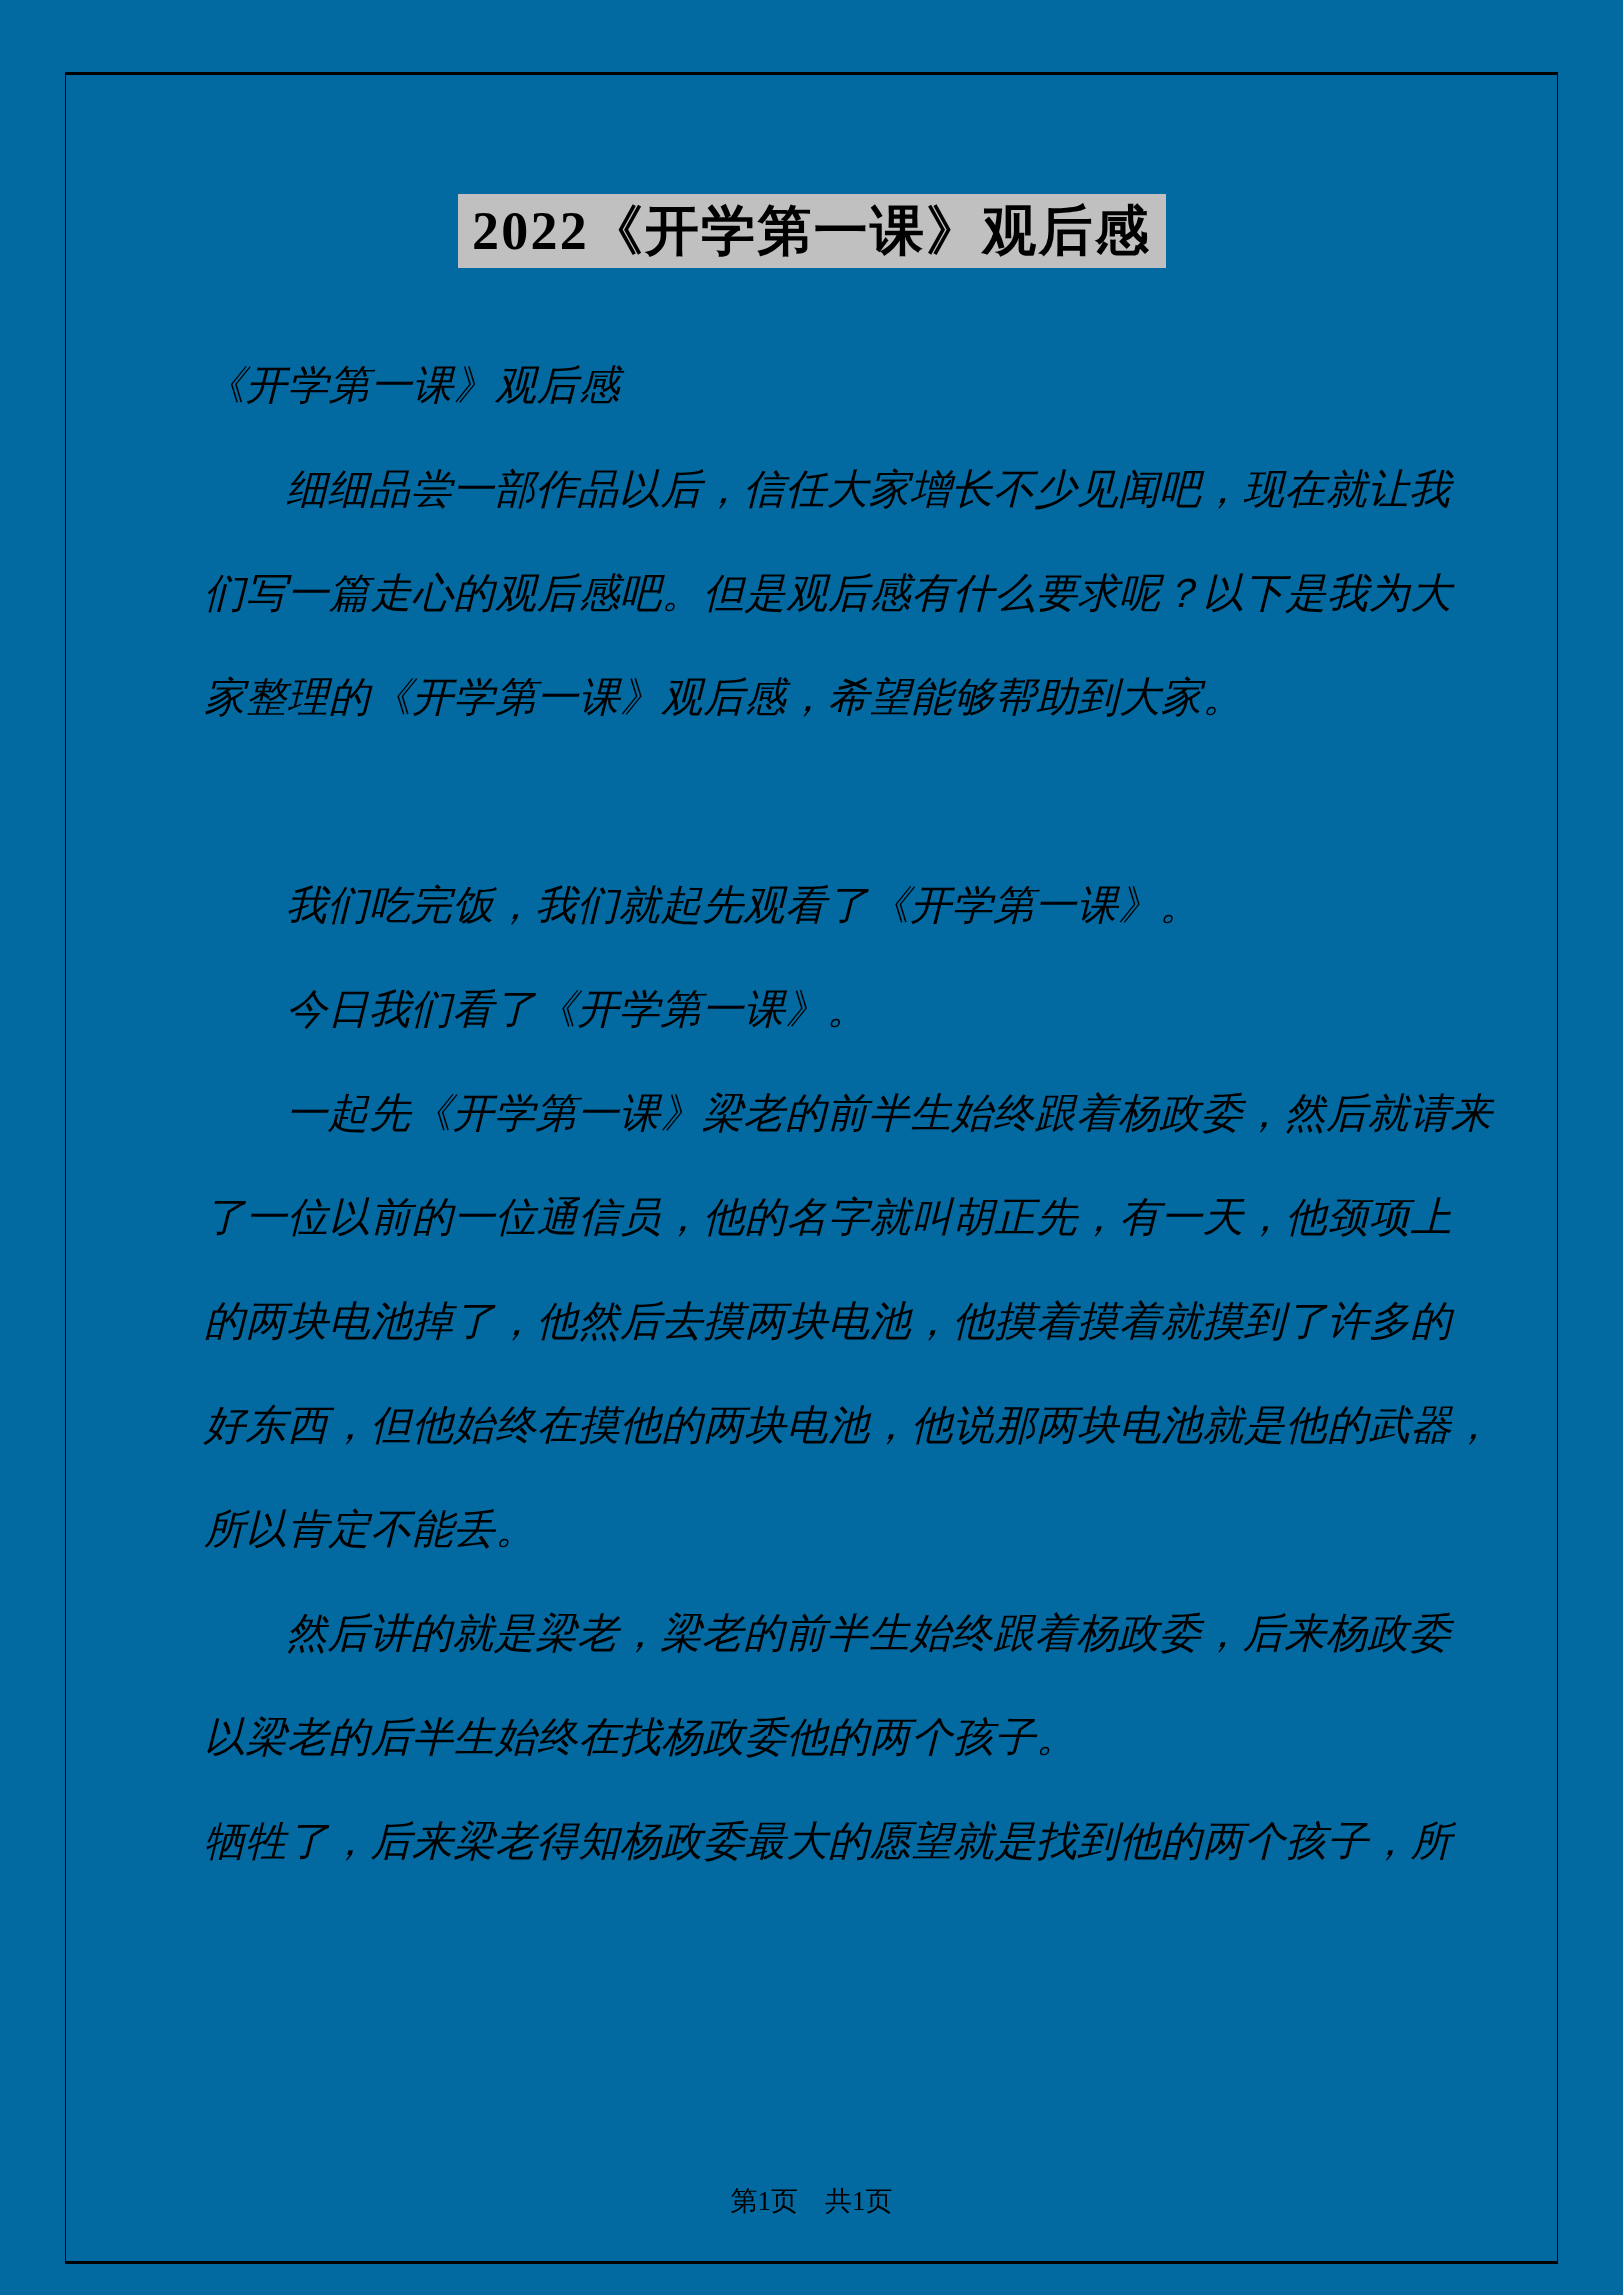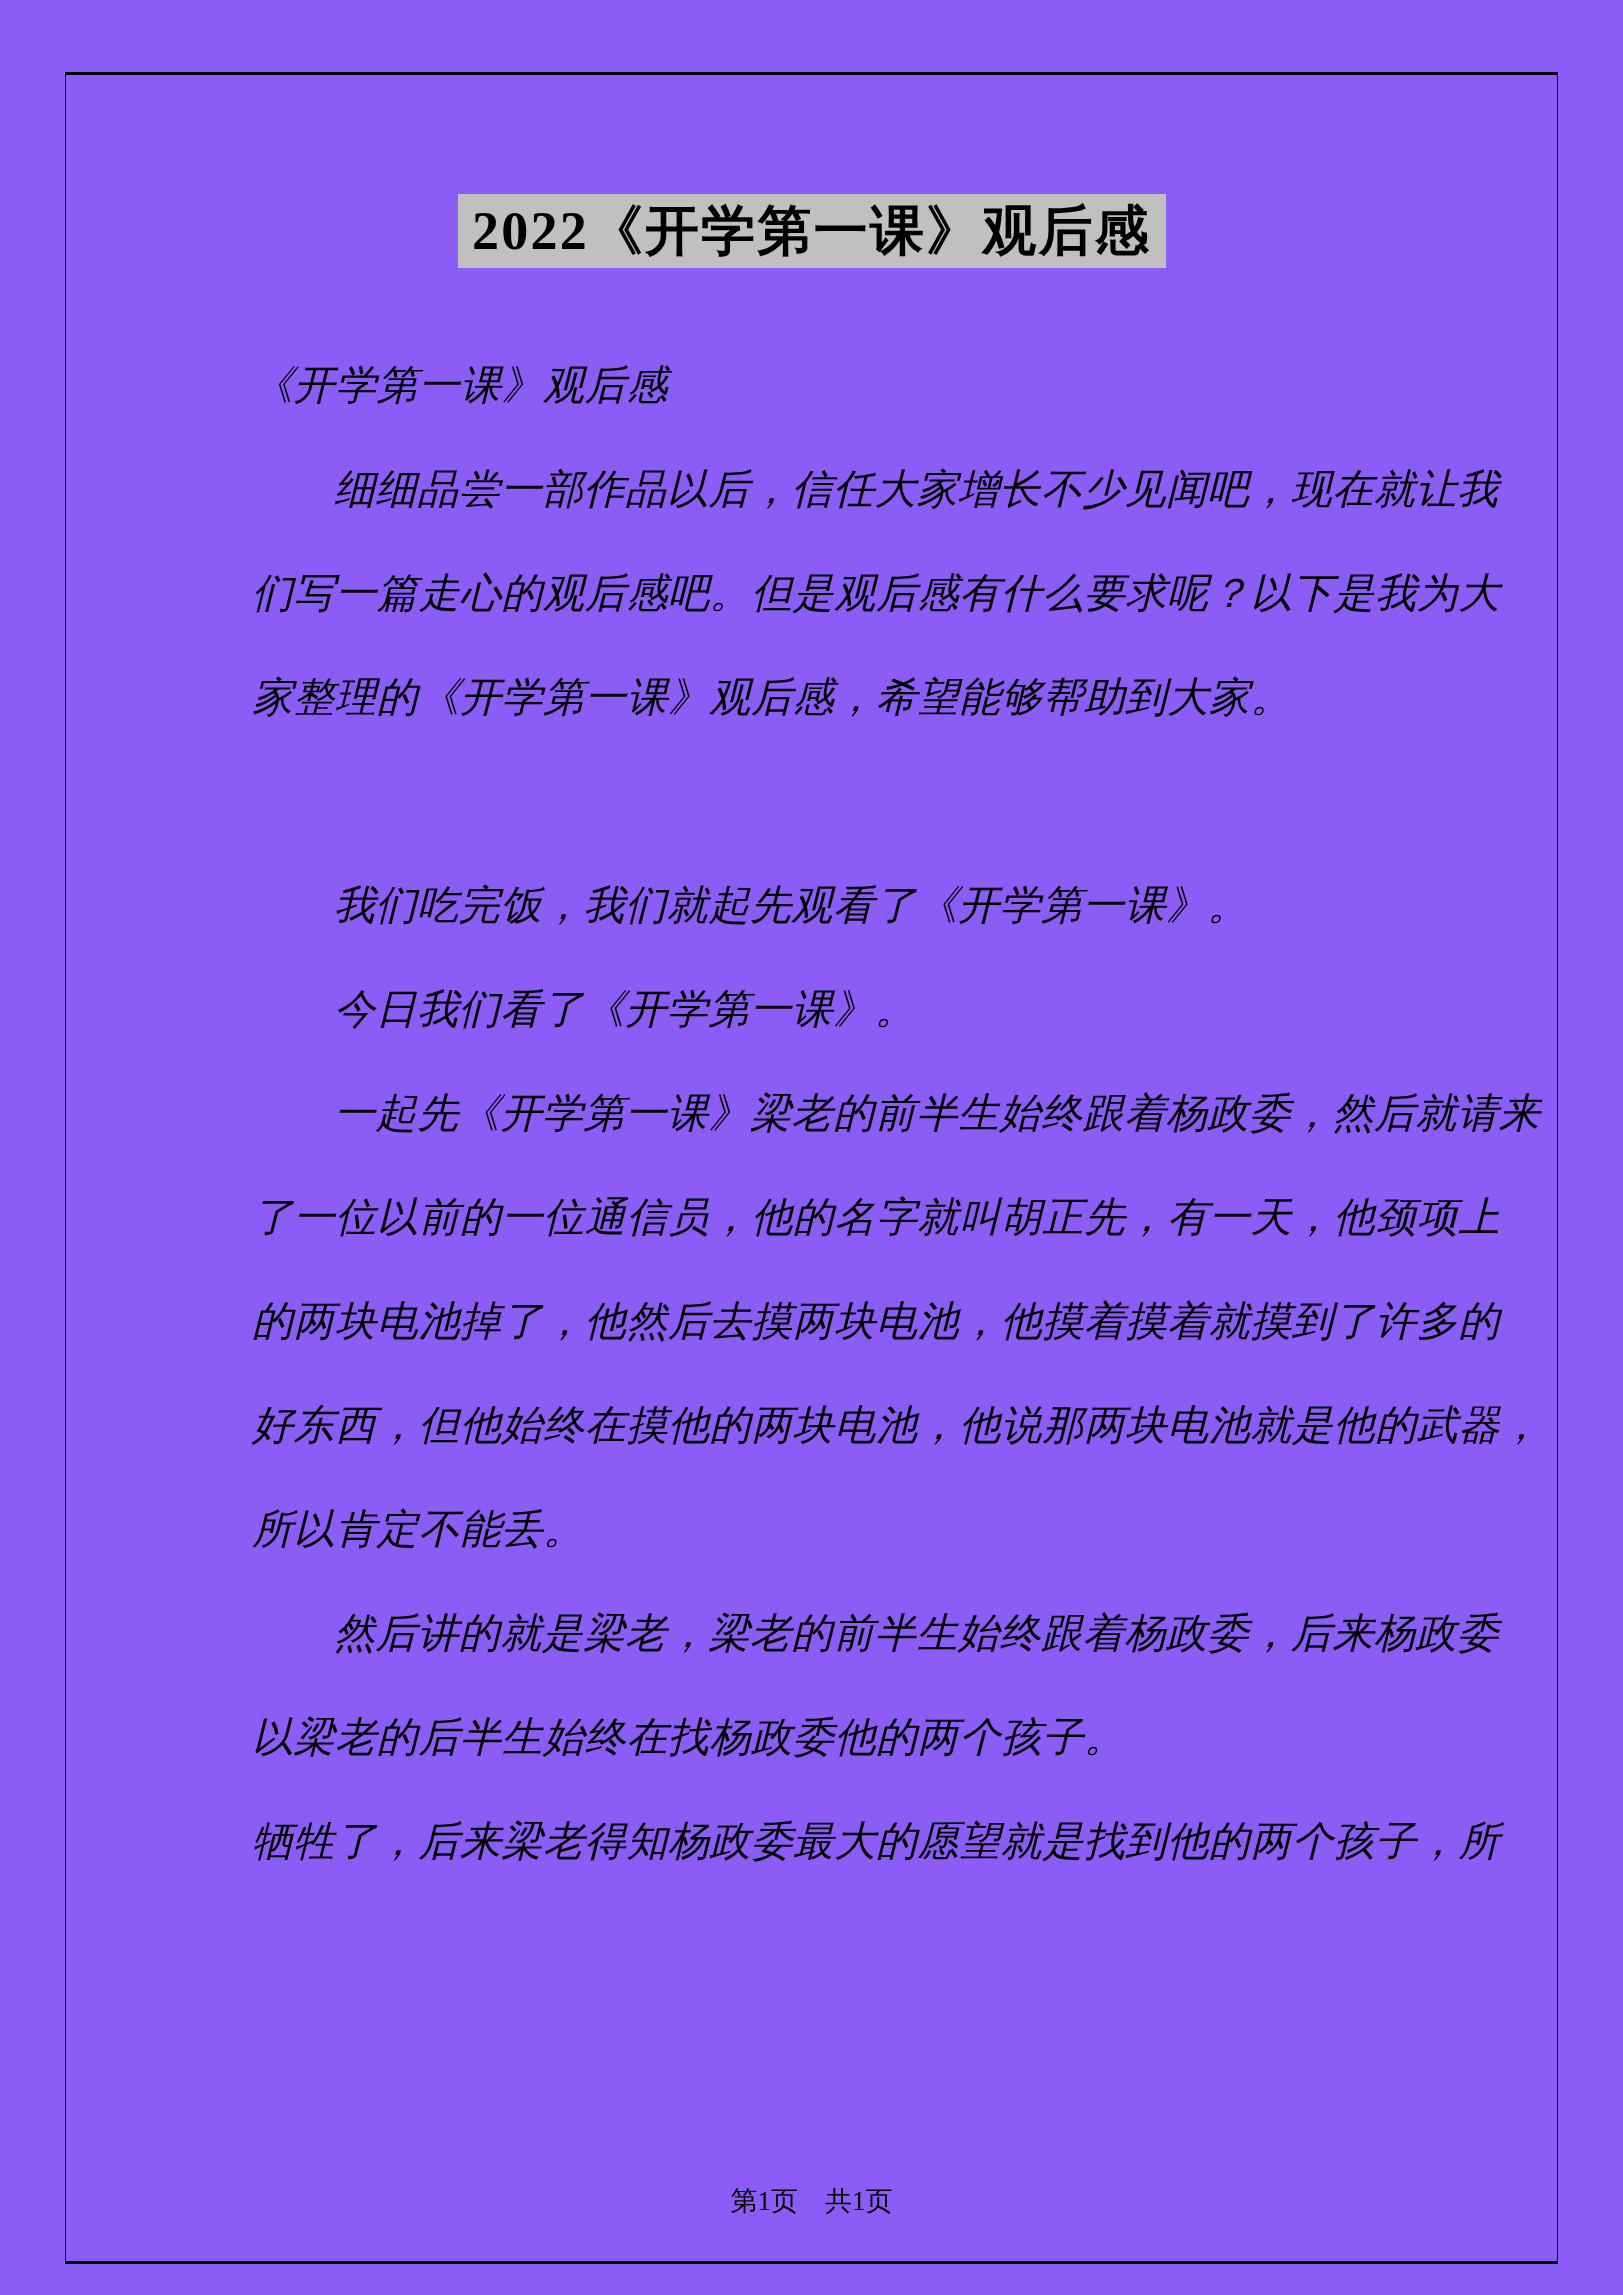--- a/index.html
+++ b/index.html
@@ -44,21 +44,20 @@
     line-height: 74px;
     padding: 0 14.6px;
     letter-spacing: 2.2px;
     white-space: nowrap;
   }
   .body-text {
     position: absolute;
     left: 204px;
     top: 333px;
     width: 1267px;
-    margin-left: 48px;
   }
   .line {
     height: 104px;
     line-height: 104px;
     font-size: 41px;
     font-style: italic;
     white-space: nowrap;
     letter-spacing: 0.6px;
   }
   .line.indent {
@@ -72,21 +71,21 @@
     text-align: center;
     font-size: 27px;
     line-height: 34px;
     font-style: normal;
     margin-top: 40px;
   }
 </style>
 </head>
 <body>
 
-<div class="page" style="background: #8b5cf6; color: rgb(0, 0, 0);">
+<div class="page" style="background: #0369a1; color: rgb(0, 0, 0);">
   <div class="frame"></div>
 
   <div class="title-row">
     <span class="title-highlight" style="background: rgb(192, 192, 192);">2022《开学第一课》观后感</span>
   </div>
 
   <div class="body-text" id="body-lines">
       <div class="line">《开学第一课》观后感</div>
       <div class="line indent">细细品尝一部作品以后，信任大家增长不少见闻吧，现在就让我</div>
       <div class="line">们写一篇走心的观后感吧。但是观后感有什么要求呢？以下是我为大</div>

